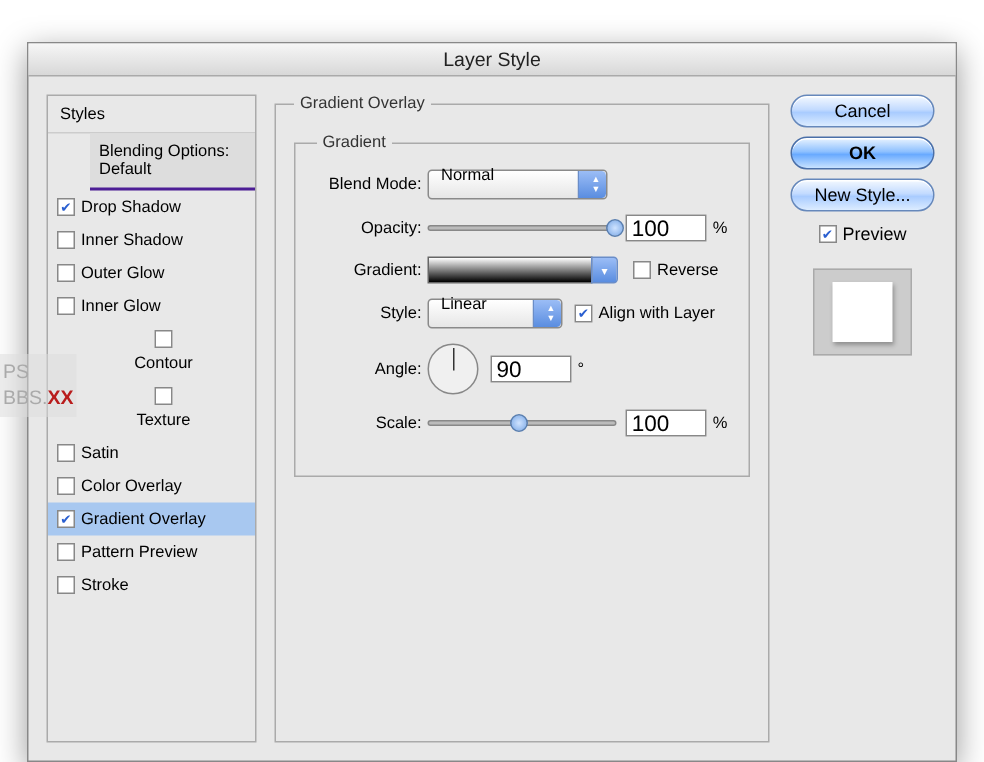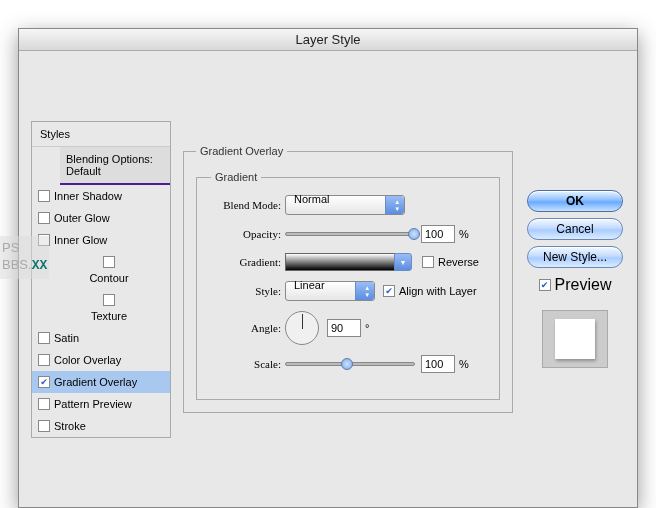--- a/index.html
+++ b/index.html
@@ -1,64 +1,68 @@
 <!DOCTYPE html>
 <html><head>
 <meta charset="utf-8">
 <style>
 * { box-sizing: border-box; margin: 0; padding: 0; font-family: "Lucida Grande", Arial, sans-serif; }
 body { background: #fff; width: 656px; height: 508px; position: relative; }
 .window { position: absolute; left: 18px; top: 28px; width: 620px; height: 480px; background: #e8e8e8; border: 1px solid #888; box-shadow: 0 6px 20px rgba(0,0,0,.4); }
 .titlebar { height: 22px; background: linear-gradient(#f6f6f6,#d8d8d8); border-bottom: 1px solid #aaa; text-align: center; font-size: 13px; line-height: 22px; color: #222; }
-.content { display: flex; padding: 12px; gap: 12px; height: calc(100% - 22px); align-items: center; }
+.content { display: flex; padding: 12px; gap: 12px; height: calc(100% - 22px); }
 .sidebar { width: 140px; border: 1px solid #aaa; background: #e8e8e8; display: flex; flex-direction: column; }
 .sidebar-header { padding: 6px 8px; font-size: 11px; border-bottom: 1px solid #ccc; }
 .sidebar-sub { padding: 6px 6px; font-size: 11px; border-bottom: 2px solid #4c1d95; background: #ddd; margin-left: 28px; }
 .sidebar-item { padding: 5px 6px; font-size: 11px; display: flex; align-items: center; gap: 4px; cursor: pointer; }
 .sidebar-item.indent { padding-left: 22px; flex-direction: column; }
 .sidebar-item.active { background: #a8c8f0; }
 .chk { width: 12px; height: 12px; border: 1px solid #888; background: #fff; display: inline-flex; align-items: center; justify-content: center; font-size: 9px; color: #2a5fd0; }
 .chk.checked::before { content: "✔"; }
 .main { flex: 1; position: relative; }
 fieldset { border: 1px solid #aaa; padding: 10px 12px 12px; margin: 0; }
 legend { font-size: 11px; padding: 0 4px; color: #333; }
 .outer-fs { height: 100%; }
 .inner-fs { margin-top: 4px; padding: 12px 14px 16px; }
 .row { display: flex; align-items: center; margin-bottom: 10px; font-size: 11px; }
-.row label { width: 70px; text-align: right; margin-right: 4px; font-family: Liberation Serif, serif; }
+.row label { width: 70px; text-align: right; margin-right: 4px; }
 .select { position: relative; height: 20px; background: linear-gradient(#fff,#e6e6e6); border: 1px solid #8a8a8a; border-radius: 3px; display: flex; align-items: center; padding: 0 22px 12px 8px; font-size: 11px; }
 .select::after { content: ""; position: absolute; right: 0; top: 0; width: 18px; height: 100%; background: linear-gradient(#9bbdf6,#5a8de0); border-left: 1px solid #6a8dc8; border-radius: 0 3px 3px 0; }
 .select .arrows { position: absolute; right: 5px; top: 2px; font-size: 7px; line-height: 7px; color: #fff; z-index: 1; }
 .slider-track { flex: 1; height: 4px; background: #bbb; border: 1px solid #888; border-radius: 2px; position: relative; margin-right: 6px; max-width: 130px; }
 .slider-thumb { position: absolute; top: -5px; width: 12px; height: 12px; background: radial-gradient(#cfe3ff,#7aa8e6); border: 1px solid #5a7fb0; border-radius: 50%; }
-.numbox { width: 34px; height: 18px; border: 1px solid #888; background: #fff; font-size: 11px; padding: 0 3px; text-align: left; }
+.numbox { width: 54px; height: 18px; border: 1px solid #888; background: #fff; font-size: 15px; padding: 0 3px; text-align: left; }
 .unit { margin-left: 4px; }
 .gradient-swatch { width: 110px; height: 18px; background: linear-gradient(#fff,#000); border: 1px solid #666; }
 .grad-drop { width: 18px; height: 18px; background: linear-gradient(#9bbdf6,#5a8de0); border: 1px solid #6a8dc8; border-radius: 0 3px 3px 0; margin-left: -1px; display: flex; align-items: center; justify-content: center; color: #fff; font-size: 8px; }
 .angle-dial { width: 34px; height: 34px; border: 1px solid #888; border-radius: 50%; background: #f0f0f0; position: relative; margin-right: 8px; }
 .angle-dial::after { content: ""; position: absolute; left: 50%; top: 2px; width: 1px; height: 15px; background: #333; transform-origin: bottom; }
 .rightcol { width: 100px; display: flex; flex-direction: column; align-items: center; gap: 6px; }
 .aqua-btn { width: 96px; height: 22px; border: 1px solid #6688bb; border-radius: 11px; background: linear-gradient(#f4f9ff,#c3dbff 45%,#a9ccff 55%,#dcecff); font-size: 12px; color: #000; cursor: pointer; box-shadow: inset 0 1px 0 #fff; }
 .aqua-btn.default { background: linear-gradient(#eaf4ff,#8fc1ff 45%,#69aaff 55%,#c8e2ff); font-weight: bold; border-color: #4a6fa8; }
-.preview-row { display: flex; align-items: center; gap: 4px; font-size: 16px; margin-top: 2px; }
+.preview-row { display: flex; align-items: center; gap: 4px; font-size: 12px; margin-top: 2px; }
 .preview-box { margin-top: 10px; width: 66px; height: 58px; background: #ccc; border: 1px solid #aaa; display: flex; align-items: center; justify-content: center; }
 .preview-inner { width: 40px; height: 40px; background: #fff; box-shadow: 1px 2px 3px rgba(0,0,0,.3); }
 .watermark { position: absolute; left: 0; top: 236px; font-size: 13px; color: #aaa; background: rgba(220,220,220,.5); padding: 4px 2px; line-height: 1.3; }
-.watermark .xx { color: #0f766e; font-weight: bold; font-family: Liberation Mono, monospace; }
+.watermark .xx { color: #b91c1c; font-weight: bold; }
 </style>
 </head>
 <body>
 
 <div class="window">
   <div class="titlebar">Layer Style</div>
   <div class="content">
     <div class="sidebar">
       <div class="sidebar-header">Styles</div>
       <div class="sidebar-sub">Blending Options: Default</div>
       <div id="sidebar-items">
+          <div class="sidebar-item">
+            <span class="chk checked"></span>
+            <span>Drop Shadow</span>
+          </div>
           <div class="sidebar-item">
             <span class="chk"></span>
             <span>Inner Shadow</span>
           </div>
           <div class="sidebar-item">
             <span class="chk"></span>
             <span>Outer Glow</span>
           </div>
           <div class="sidebar-item">
             <span class="chk"></span>
@@ -151,22 +155,22 @@
               <div class="slider-thumb" style="left:calc(48% - 6px)"></div>
             </div>
             <input class="numbox" value="100" style="">
             <span class="unit">%</span>
           </div>
         </fieldset>
       </fieldset>
     </div>
 
     <div class="rightcol">
+      <button class="aqua-btn">Cancel</button>
       <button class="aqua-btn default">OK</button>
-      <button class="aqua-btn">Cancel</button>
       <button class="aqua-btn">New Style...</button>
       <div class="preview-row">
         <span class="chk checked"></span>
         <span>Preview</span>
       </div>
       <div class="preview-box">
         <div class="preview-inner"></div>
       </div>
     </div>
   </div>

